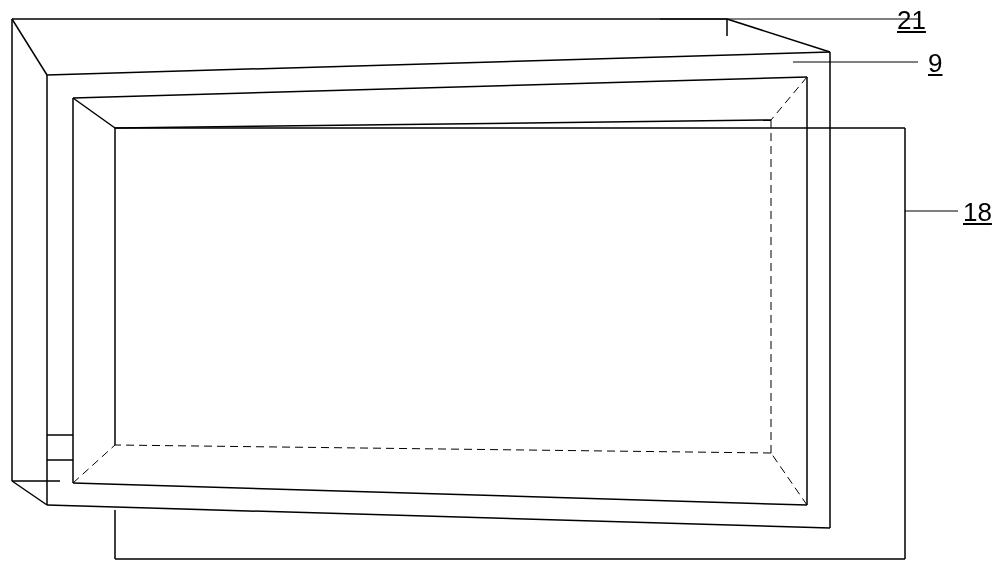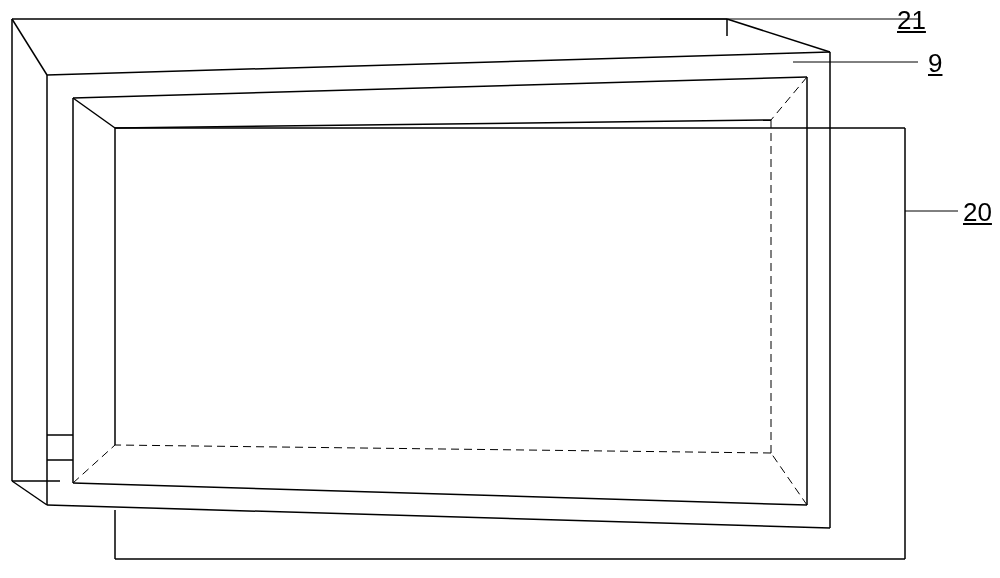--- a/index.html
+++ b/index.html
@@ -79,15 +79,15 @@
 
   <line x1="115" y1="559" x2="115" y2="510" stroke="#000" stroke-width="1.5"></line>
 
   <line x1="660" y1="19" x2="918" y2="19" stroke="#000" stroke-width="1"></line>
   <line x1="793" y1="62" x2="918" y2="62" stroke="#000" stroke-width="1"></line>
   <line x1="905" y1="211" x2="958" y2="211" stroke="#000" stroke-width="1"></line>
 </svg>
 
 <div class="label" style="top: 5px; left: 888px; margin-left: 9px;">21</div>
 <div class="label" style="top: 48px; left: 928px;">9</div>
-<div class="label" style="top: 197px; left: 963px;">20</div>
+<div class="label" style="top: 197px; left: 963px;">18</div>
 
 </div>
 
 </body></html>

